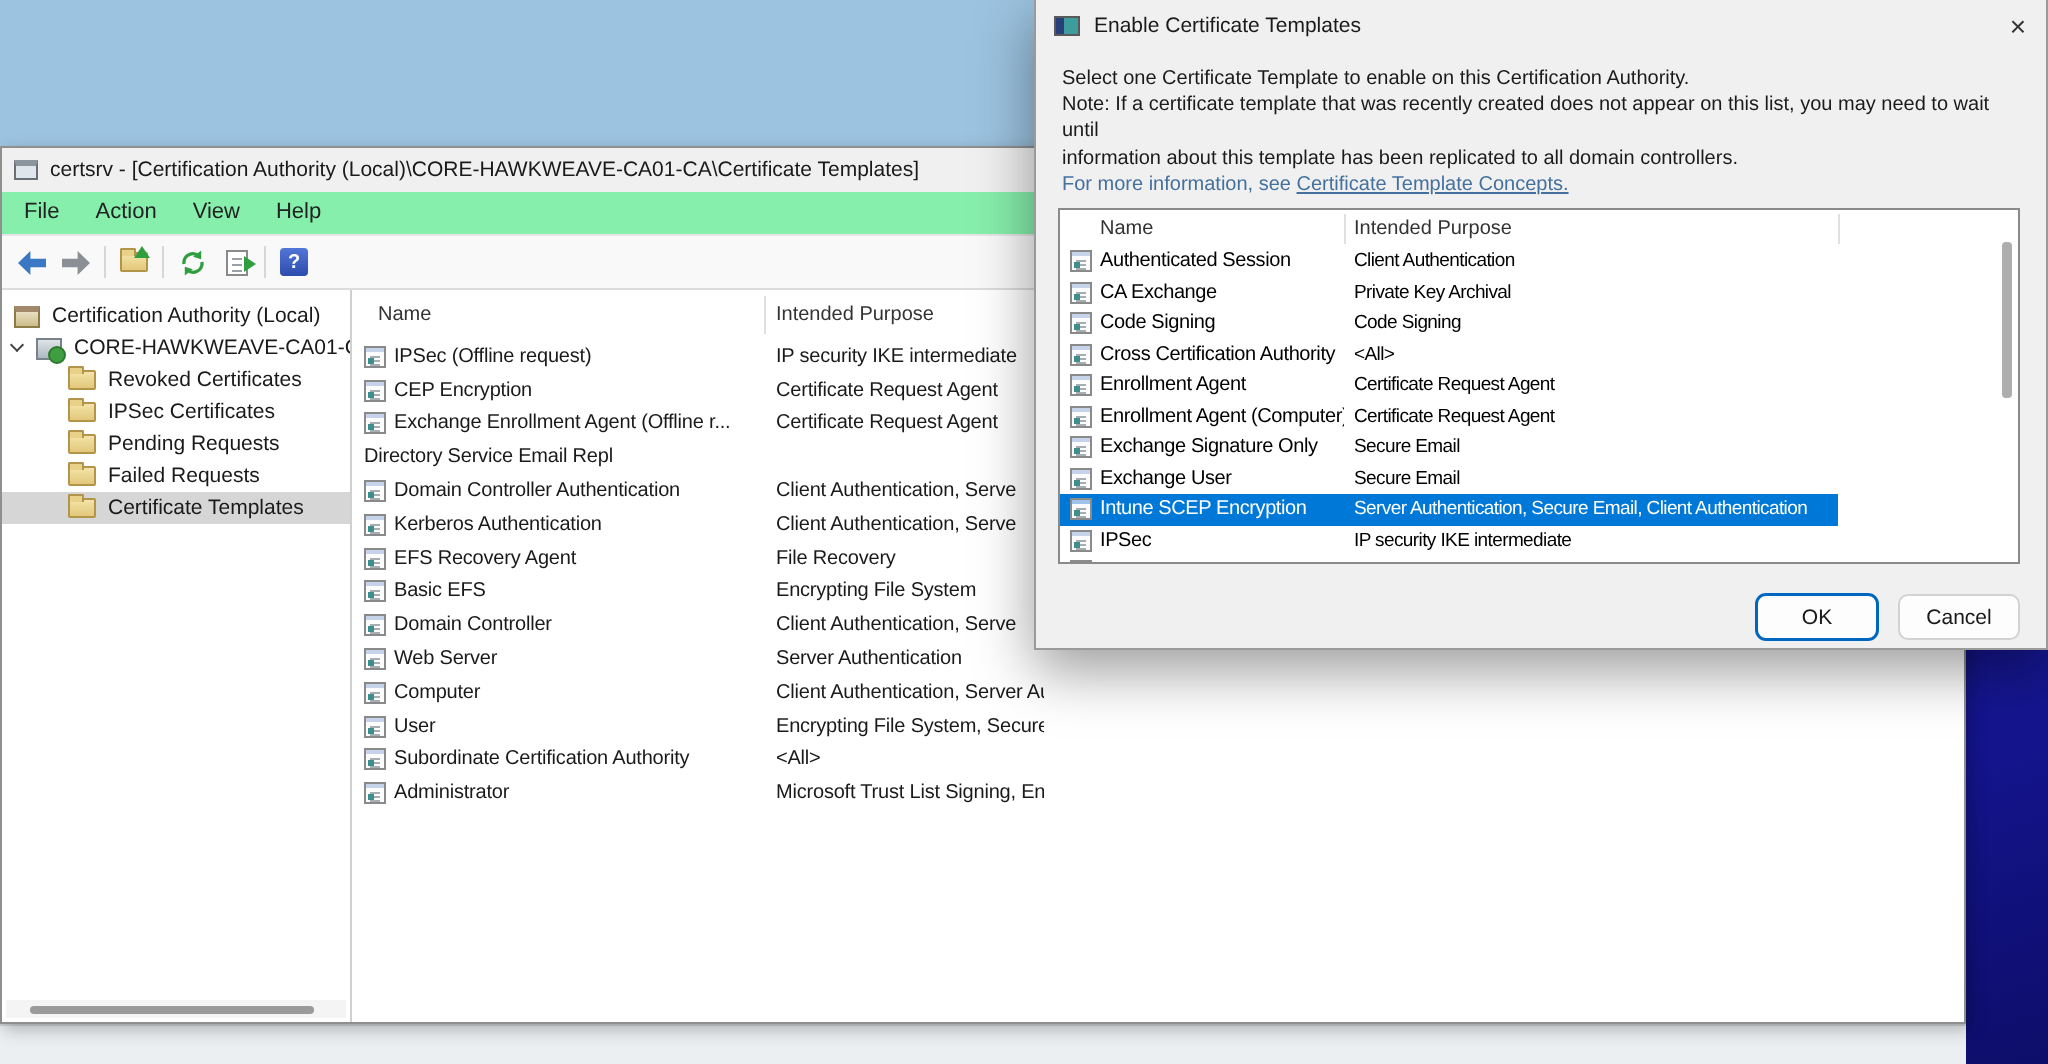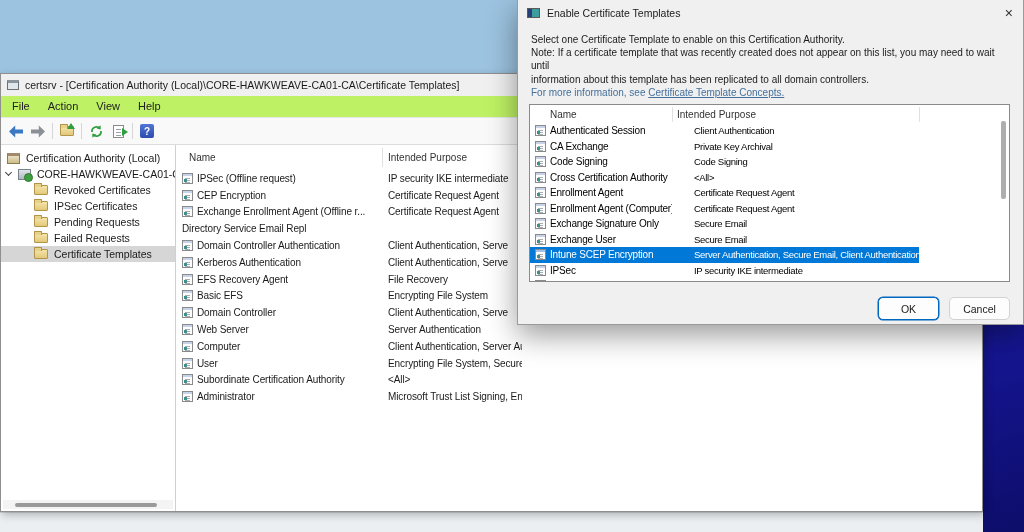--- a/index.html
+++ b/index.html
@@ -13,21 +13,21 @@
     background:linear-gradient(180deg,rgba(160,190,255,.0),rgba(160,190,255,.35),rgba(160,190,255,0)); filter:blur(3px); }
   .desktop-strip { position:absolute; left:0; top:512px; width:983px; height:20px; background:#eceff2; border-top:1px solid #cfd4d8; }
 
   
   .main-window { position:absolute; left:0; top:73px; width:983px; height:439px;
     background:#fff; border:1px solid #8f8f8f; box-shadow:2px 3px 8px rgba(0,0,0,.25); }
   .mw-titlebar { height:22px; background:#f0f0f0; display:flex; align-items:center;
     padding-left:6px; font-size:10.5px; color:#1a1a1a; }
   .mw-title-icon { width:12px; height:10px; border:1px solid #6b6f74; background:#dfe6ec;
     border-top:3px solid #8b959d; margin-right:6px; flex:0 0 auto; }
-  .mw-menubar { height:22px; background:#bef264; border-bottom:1px solid #e6e6e6;
+  .mw-menubar { height:22px; background:#86efac; border-bottom:1px solid #e6e6e6;
     display:flex; align-items:center; font-size:11px; color:#222; padding-left:2px; }
   .menu-item { padding:0 9px; line-height:21px; }
   .mw-toolbar { height:27px; background:#f9f9f9; border-bottom:1px solid #dcdcdc;
     display:flex; align-items:center; padding-left:4px; }
   .tb-btn { width:22px; height:22px; display:flex; align-items:center; justify-content:center; }
   .tb-sep { width:1px; height:16px; background:#d6d6d6; margin:0 3px; }
   .folder-ico { position:relative; width:14px; height:10px;
     background:linear-gradient(#f3e4a8,#e3c87a); border:1px solid #b3954a; border-radius:1px; }
   .folder-ico:before { content:""; position:absolute; left:-1px; top:-3px; width:6px; height:3px;
     background:#e8d28a; border:1px solid #b3954a; border-bottom:none; border-radius:1px 1px 0 0; }
@@ -87,21 +87,21 @@
   .dlg-text { margin:7px 12px 0 13px; font-size:10px; line-height:13.2px; color:#1b1b1b; }
   .dlg-link-line { color:#44709d; }
   .dlg-link { text-decoration:underline; }
   .dlg-listbox { position:absolute; left:11px; top:104px; width:481px; height:178px;
     background:#fff; border:1px solid #8a8a8a; overflow:hidden; font-size:10px; }
   .dlg-cols { position:relative; height:18px; color:#333; }
   .dlg-cols .h1 { position:absolute; left:20px; top:4px; }
   .dlg-cols .h2 { position:absolute; left:147px; top:4px; }
   .dlg-col-div { position:absolute; top:2px; width:1px; height:15px; background:#e0e0e0; }
   .dlg-rows { position:absolute; left:0; top:18px; right:0; bottom:0; overflow:hidden; }
-  .dlg-row { width:389px; height:15.5px; display:flex; align-items:center; letter-spacing:-0.2px;gap:17px; }
+  .dlg-row { width:389px; height:15.5px; display:flex; align-items:center; letter-spacing:-0.2px; }
   .dlg-row .dname { width:142px; display:flex; align-items:center; padding-left:5px;
     white-space:nowrap; overflow:hidden; flex:0 0 auto; }
   .dlg-row .dpurp { flex:1; white-space:nowrap; overflow:hidden; padding-left:5px; font-size:9.5px; letter-spacing:-0.3px; }
   .dlg-row.selected { background:#0078d7; color:#fff; }
   .dlg-row.selected .cert-ico { box-shadow:inset 0 2px 0 #9fc3ea; }
   .dlg-vscroll { position:absolute; right:3px; top:16px; width:5px; height:78px; background:#aeaeae; border-radius:2px; }
   .dlg-btn { position:absolute; top:297px; width:61px; height:23px; border-radius:5px;
     background:#fdfdfd; font-size:10.5px; color:#1a1a1a; display:flex; align-items:center; justify-content:center; }
   .btn-ok { left:360px; border:1px solid #0067c0; box-shadow:0 0 0 0.5px #0067c0; }
   .btn-cancel { left:431px; border:1px solid #d2d2d2; }

